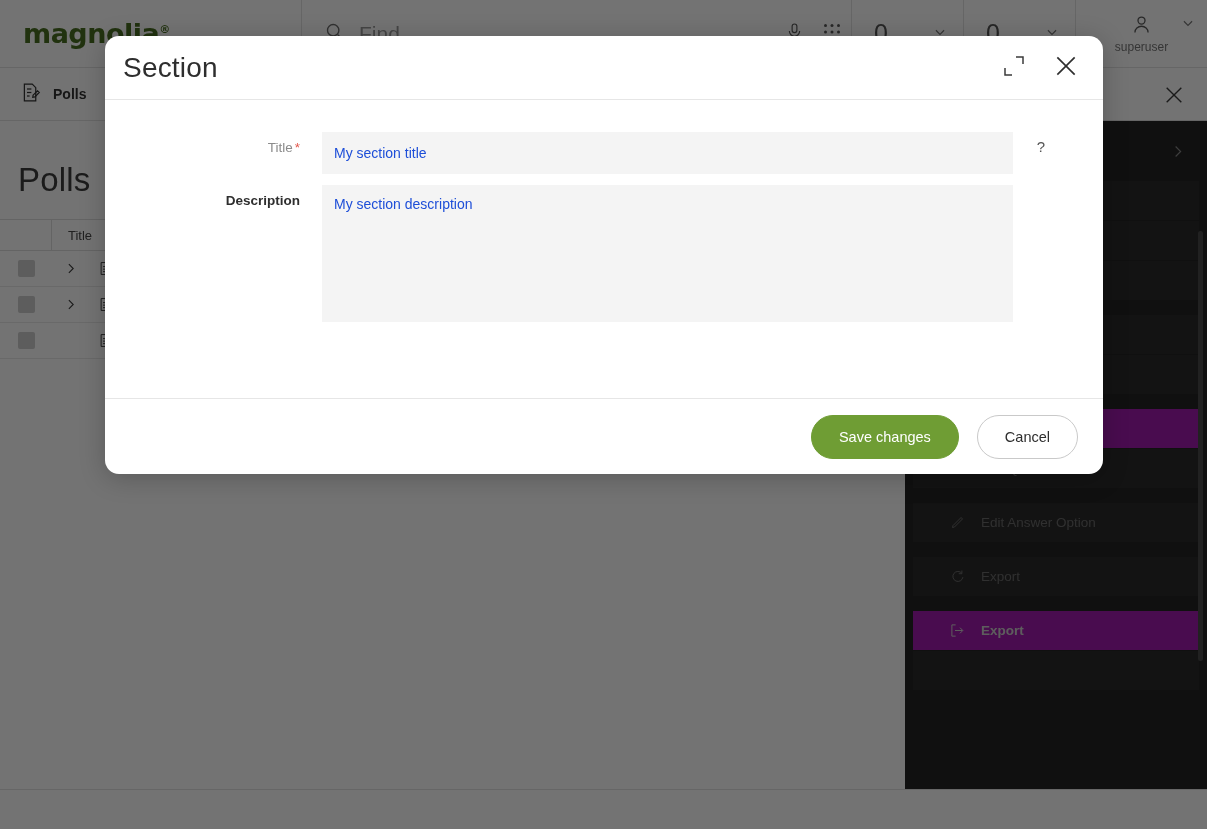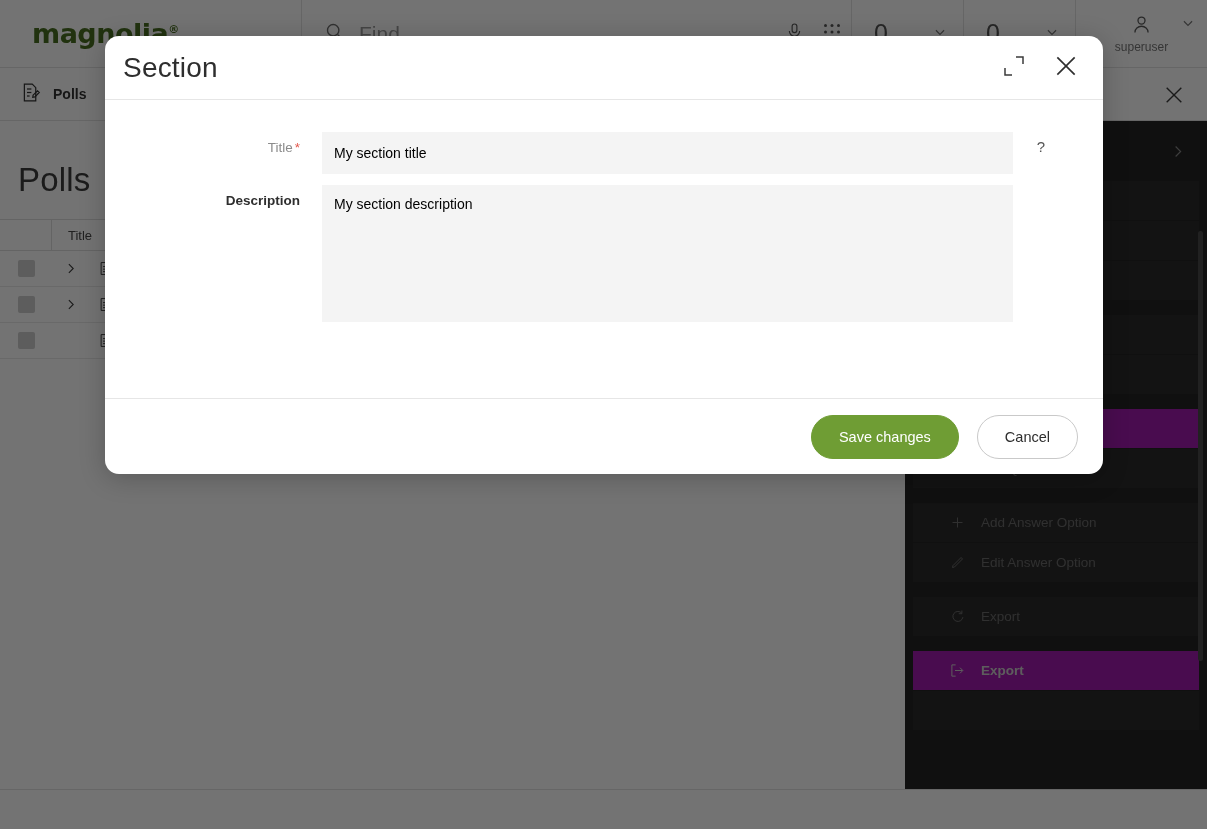--- a/index.html
+++ b/index.html
@@ -13,21 +13,21 @@
 
   
   .bg-layer { position: absolute; inset: 0; background: #ffffff; }
 
   .topbar {
     position: absolute; left: 0; top: 0; width: 1207px; height: 68px;
     background: #fff; border-bottom: 1px solid #e2e2e2;
     display: flex; align-items: stretch;
   }
   .logo-cell {
-    width: 302px; display: flex; align-items: center; padding-left: 32px;
+    width: 302px; display: flex; align-items: center; padding-left: 23px;
     border-right: 1px solid #e2e2e2;
   }
   .logo-text {
     font-family: "DejaVu Sans", sans-serif;
     font-size: 27px; font-weight: 700; color: #4a7023; letter-spacing: -0.5px;
     position: relative;
   }
   .logo-reg { font-size: 11px; vertical-align: super; }
 
   .search-cell { flex: 1; display: flex; align-items: center; padding-left: 22px; gap: 14px; }
@@ -128,21 +128,21 @@
   .dlg-body { flex: 1; padding: 32px 0 0 4px; overflow: hidden; }
   .field-row { display: flex; align-items: flex-start; margin-bottom: 11px; }
   .field-label {
     width: 213px; text-align: right; padding-right: 22px; padding-top: 8px;
     font-size: 13.5px; color: #8b8b8b;
   }
   .field-label.strong { color: #2e2e2e; font-weight: 700; }
   .req { color: #e2574c; margin-left: 2px; }
   .field-input {
     width: 691px; background: #f4f4f4; border: none;
-    font-family: "Liberation Sans", sans-serif; font-size: 14px; color: #000000;
+    font-family: "Liberation Sans", sans-serif; font-size: 14px; color: #1d4ed8;
     padding: 10px 12px; outline: none; resize: none; display: block;
   }
   .inp-title { height: 42px; }
   .inp-desc { height: 137px; line-height: 1.4; }
   .field-help {
     width: 56px; padding-top: 6px; text-align: center;
     font-size: 15px; color: #555; cursor: pointer;
   }
   .dlg-foot {
     height: 76px; flex: 0 0 76px; border-top: 1px solid #e6e6e6;
@@ -346,29 +346,20 @@
             <svg width="15" height="15" viewBox="0 0 24 24" fill="none" stroke="#6a6a6a" stroke-width="1.6">
                 <path d="M4 20l3-.7L20 6.3 17.7 4 4.7 17z"></path>
               </svg>
           </span>
           <span class="ap-label">Edit Question</span>
         </div>
         <div class="ap-gap"></div>
         <div class="ap-item">
           <span class="ap-ico">
             <svg width="15" height="15" viewBox="0 0 24 24" fill="none" stroke="#6a6a6a" stroke-width="1.6">
-                <line x1="12" y1="4" x2="12" y2="20"></line>
-                <line x1="4" y1="12" x2="20" y2="12"></line>
-              </svg>
-          </span>
-          <span class="ap-label">Add Answer Option</span>
-        </div>
-        <div class="ap-item">
-          <span class="ap-ico">
-            <svg width="15" height="15" viewBox="0 0 24 24" fill="none" stroke="#6a6a6a" stroke-width="1.6">
                 <path d="M4 20l3-.7L20 6.3 17.7 4 4.7 17z"></path>
               </svg>
           </span>
           <span class="ap-label">Edit Answer Option</span>
         </div>
         <div class="ap-gap"></div>
         <div class="ap-item">
           <span class="ap-ico">
             <svg width="15" height="15" viewBox="0 0 24 24" fill="none" stroke="#6a6a6a" stroke-width="1.6">
                 <path d="M19 7a8 8 0 1 0 1.6 6"></path>

